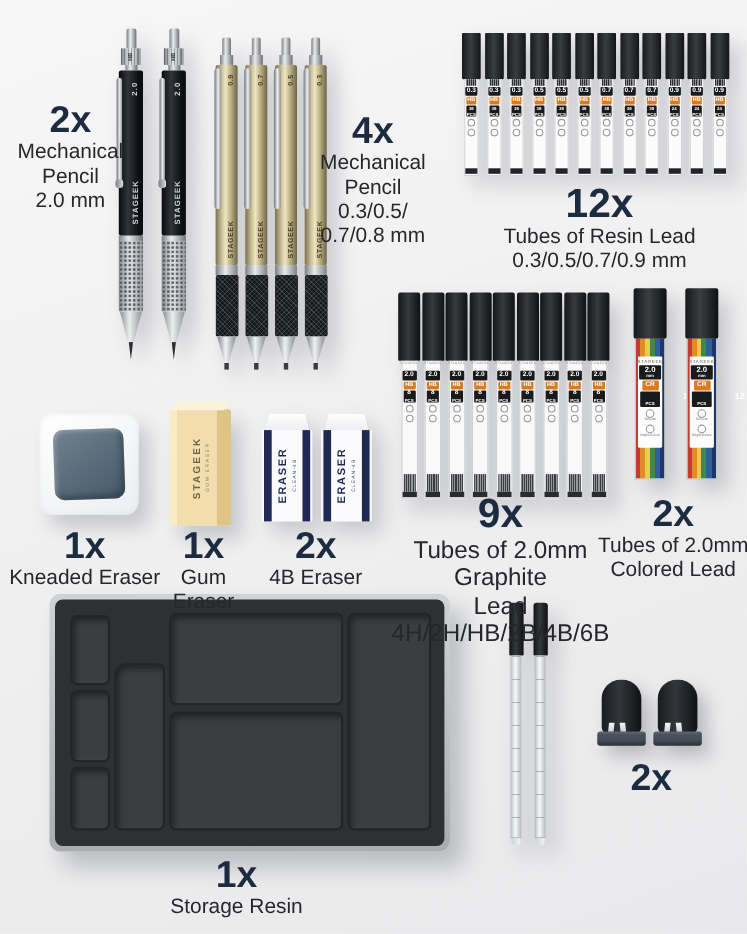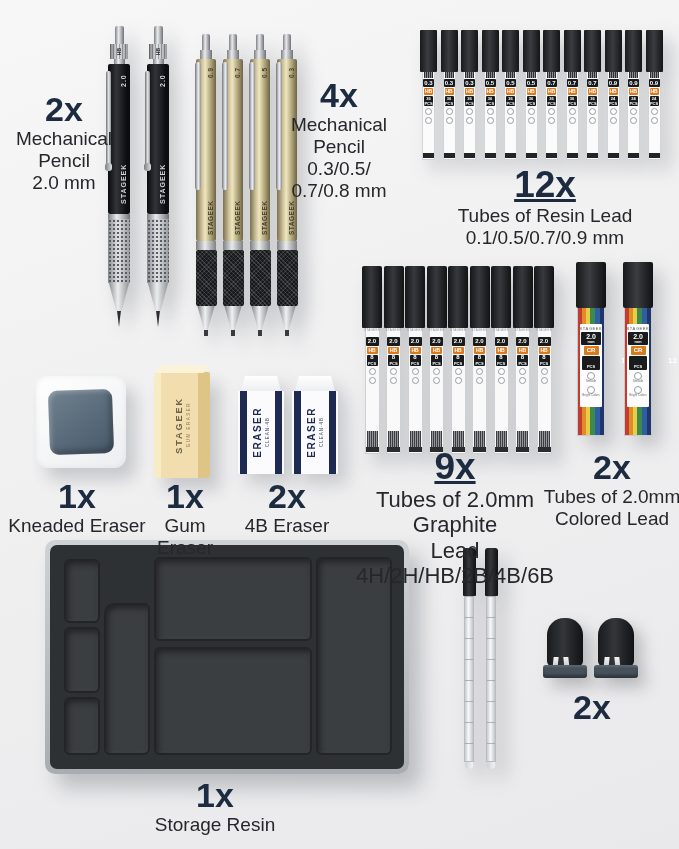--- a/index.html
+++ b/index.html
@@ -6,21 +6,21 @@
   html,body { background:#ffffff; }
   body { font-family:"Liberation Sans", sans-serif; }
   #page {
     position:relative; width:679px; height:849px; overflow:hidden;
     background:linear-gradient(160deg,#f7f7f8 0%,#f0f0f1 45%,#e9e9eb 100%);
   }
 
   
   .lbl { position:absolute; text-align:center; color:#26272b; }
   .lbl .count { font-weight:700; color:#1d2b41; font-size:34px; line-height:1.05; letter-spacing:0; }
-  .lbl.big .count { font-size:37px;text-decoration:underline; }
+  .lbl.big .count { font-size:37px; }
   .lbl .line { font-size:19px; font-weight:500; color:#26272b; line-height:1.16; }
   .lbl .line.sm { font-size:22px; }
 
   
   .grp { position:absolute; display:flex; }
   .obj-shadow { filter:drop-shadow(9px 10px 9px rgba(45,50,58,.22)); }
   .vtext { writing-mode:vertical-rl; transform:rotate(180deg); text-orientation:mixed; white-space:nowrap; }
   .silver { background:linear-gradient(90deg,#7d7f84,#eaebed 40%,#bdbfc3 62%,#6f7176); }
   .chip { display:block; color:#fff; text-align:center; font-weight:700; border-radius:1px; }
   .chip.blackc { background:#191a1c; }
@@ -734,32 +734,32 @@
     </div>
   </div>
 
   <div class="lbl" style="left:2px; top:92px; width:124px;">
     <div class="count">2x</div>
     <div class="line">Mechanical</div>
     <div class="line">Pencil</div>
     <div class="line">2.0 mm</div>
   </div>
 
-  <div class="lbl" style="left:280px; top:78px; width:118px;">
+  <div class="lbl" style="left:280px; top:102px; width:118px;">
     <div class="count">4x</div>
     <div class="line">Mechanical</div>
     <div class="line">Pencil</div>
     <div class="line">0.3/0.5/</div>
     <div class="line">0.7/0.8 mm</div>
   </div>
 
   <div class="lbl big" style="left:425px; top:166px; width:240px;">
     <div class="count">12x</div>
     <div class="line">Tubes of Resin Lead</div>
-    <div class="line">0.1/0.5/0.7/0.9 mm</div>
+    <div class="line">0.3/0.5/0.7/0.9 mm</div>
   </div>
 
   <div class="lbl big" style="left:345px; top:448px; width:220px;">
     <div class="count">9x</div>
     <div class="line sm">Tubes of 2.0mm Graphite</div>
     <div class="line sm">Lead 4H/2H/HB/2B/4B/6B</div>
   </div>
 
   <div class="lbl" style="left:537px; top:450px; width:150px;">
     <div class="count">2x</div>

